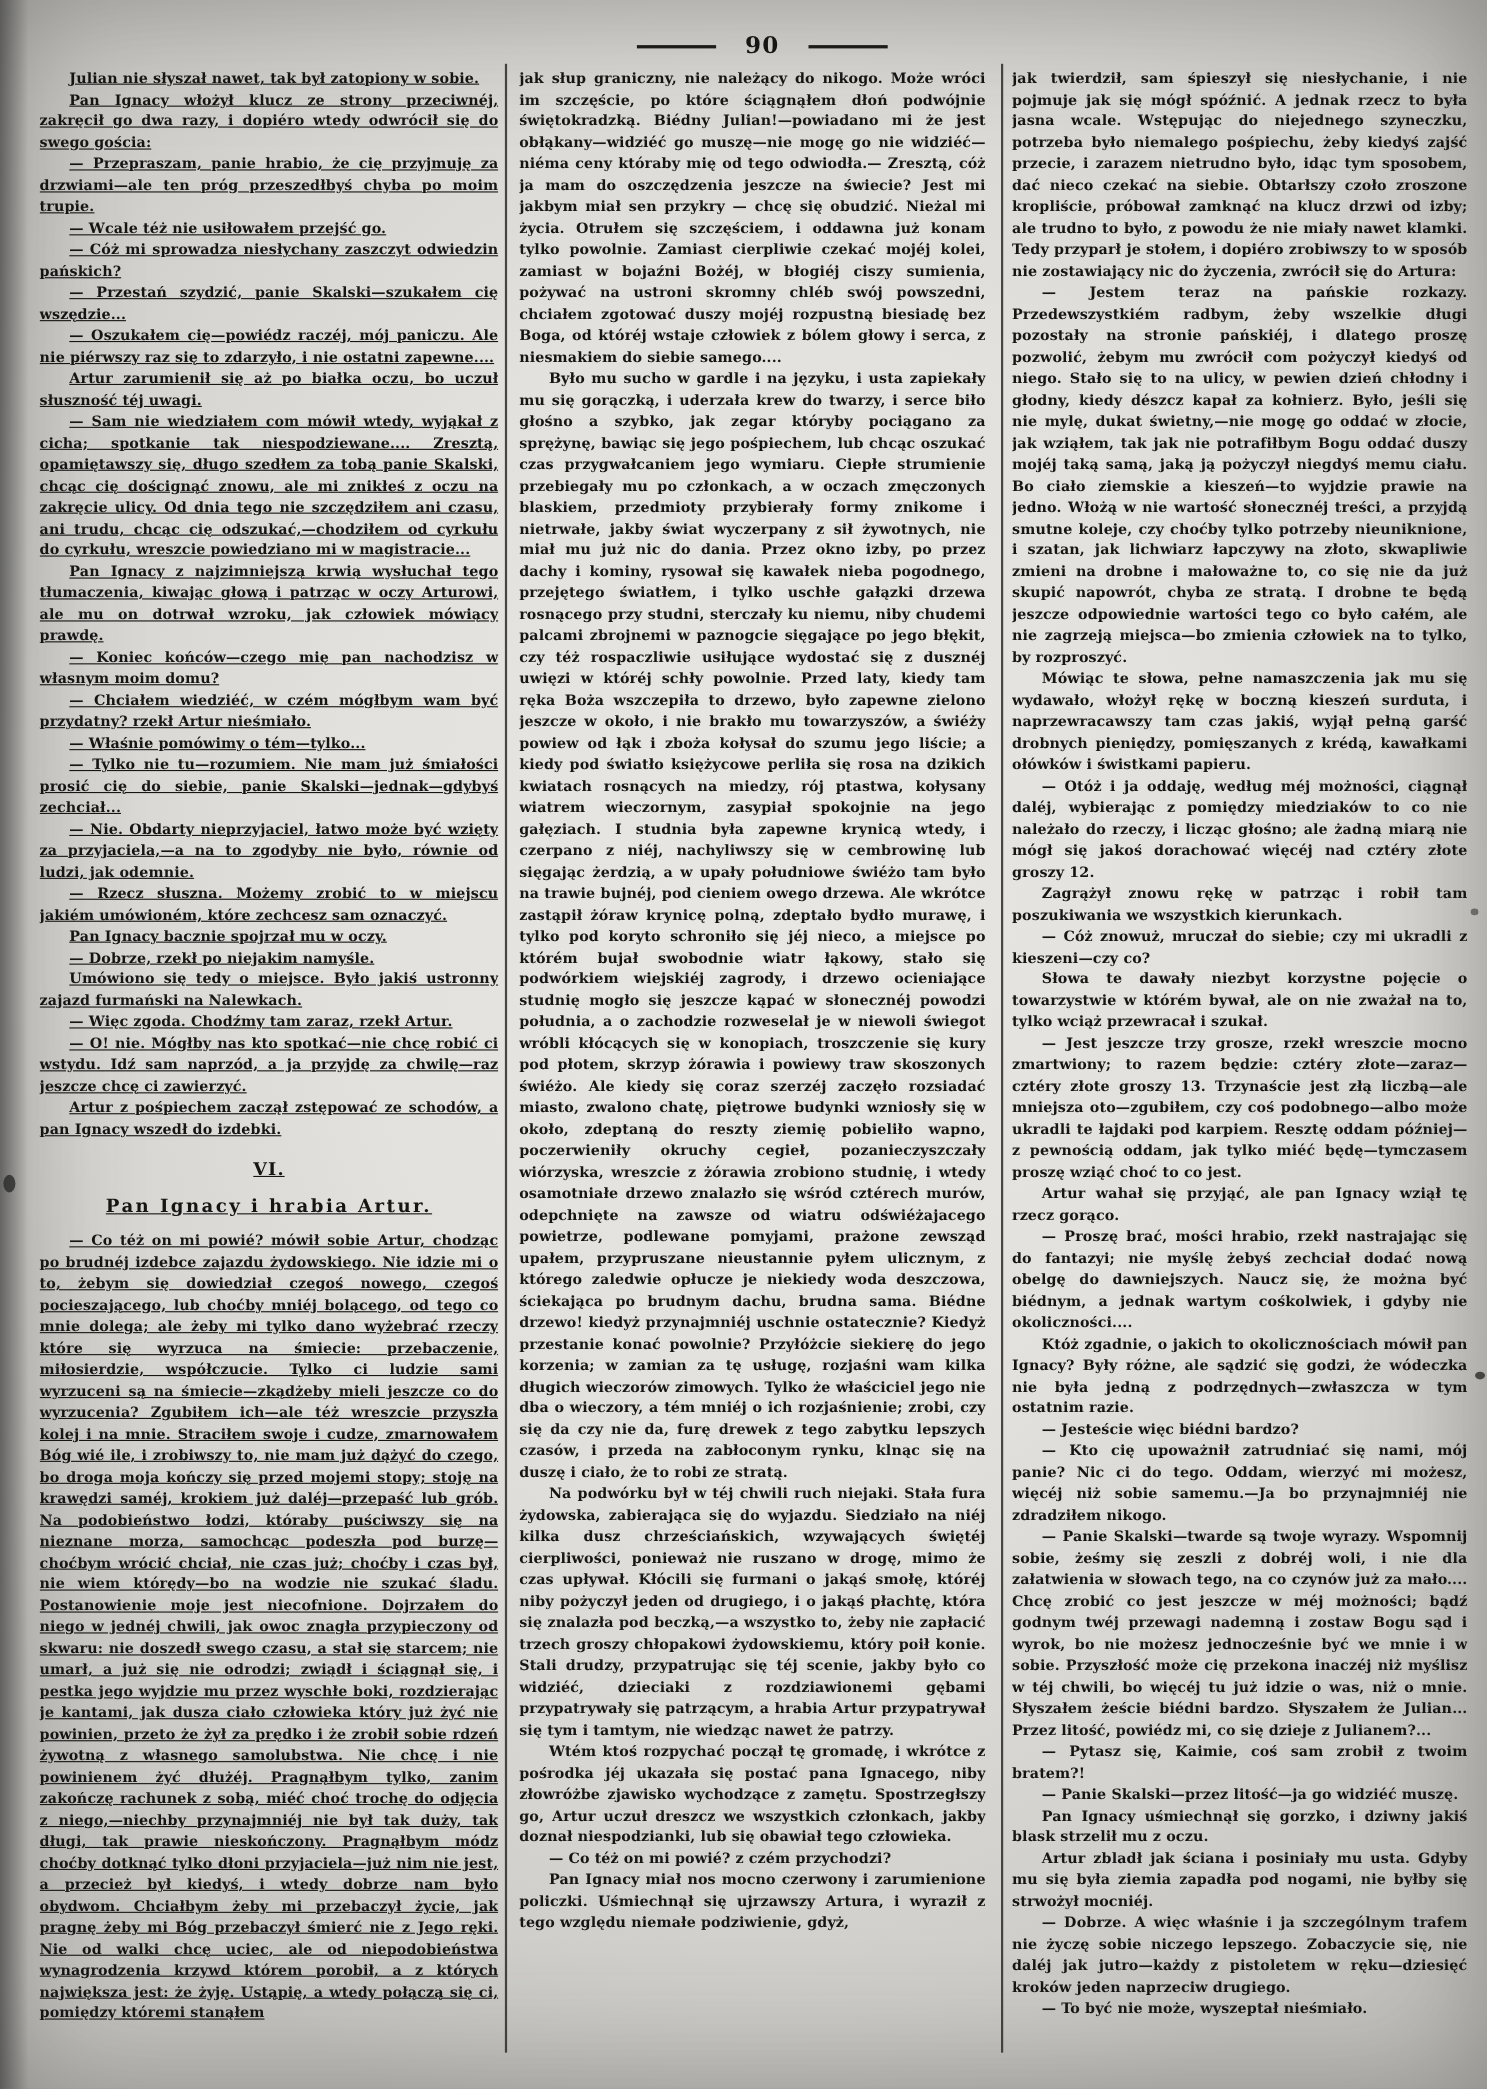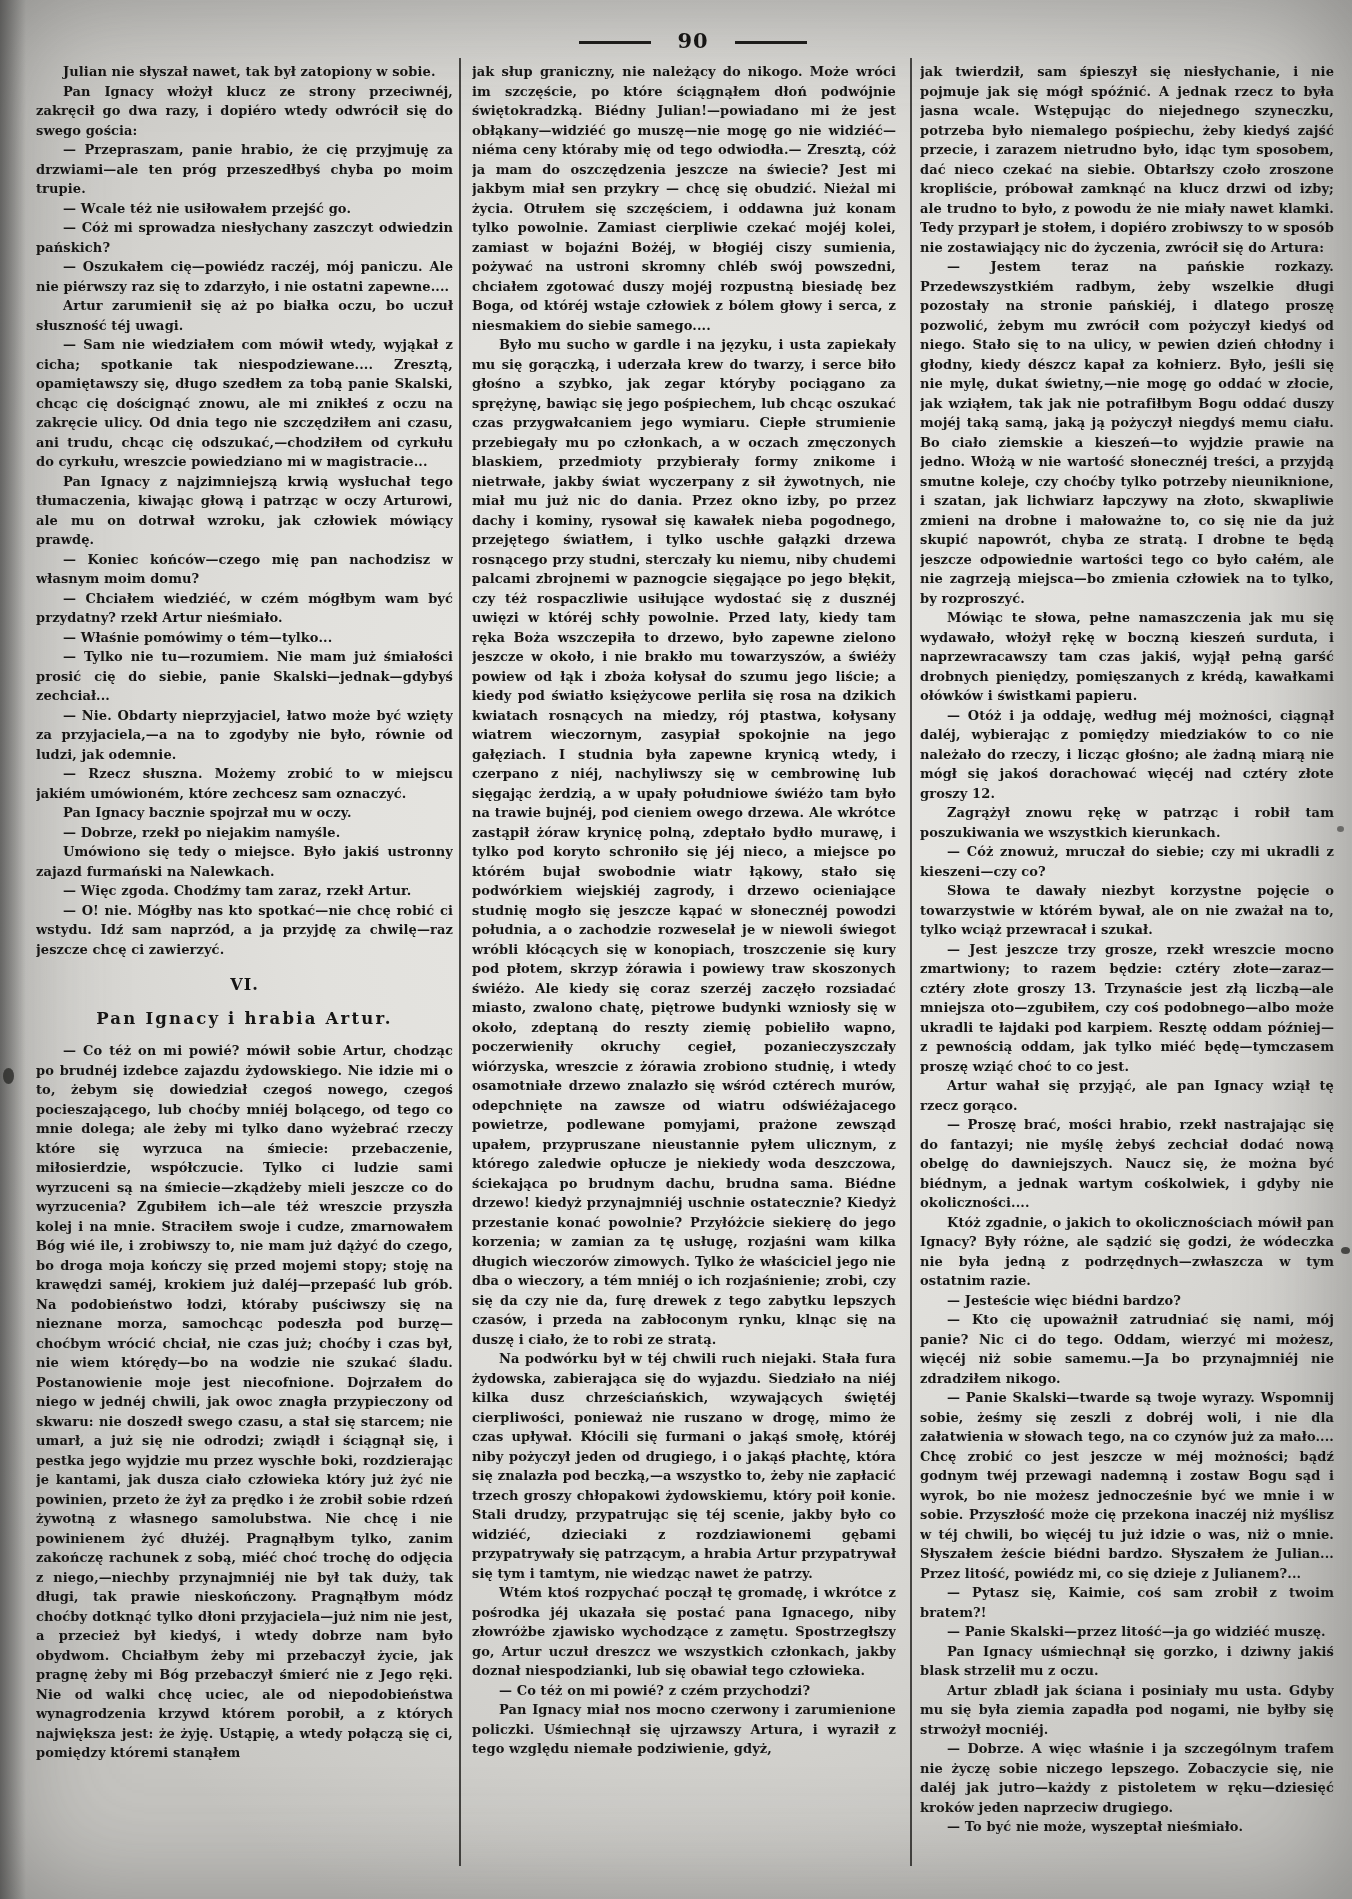--- a/index.html
+++ b/index.html
@@ -30,21 +30,21 @@
   .head-dash{width:72px;height:3px;background:#1d1c1a;margin-top:3px;}
   #page-number{font-size:21px;font-weight:bold;letter-spacing:1px;}
 
   .col{
     position:absolute;top:62px;height:1812px;overflow:hidden;
     text-align:justify;
     font-size:13px;line-height:19.5px;font-weight:700;
     letter-spacing:.1px;
     text-rendering:optimizeLegibility;
   }
-  #col1{left:36px;width:417px;}
+  #col1{left:36px;width:417px;text-decoration:underline;}
   #col2{left:472px;width:424px;}
   #col3{left:920px;width:414px;}
   .rule{position:absolute;top:58px;width:1.6px;height:1808px;background:#2b2a28;opacity:.85;}
   #rule1{left:459px;}
   #rule2{left:910px;}
 
   .para{margin:0;text-indent:27px;}
   .para.cont{text-indent:0;}
 
   #chapter-heading{margin:16px 0 12px 0;text-align:center;text-indent:0;}
@@ -66,35 +66,37 @@
     <span class="head-dash"></span>
   </div>
 
   <div id="col1" class="col">
     <div>
         <p class="para">Julian nie słyszał nawet, tak był zatopiony w sobie.</p>
         <p class="para">Pan Ignacy włożył klucz ze strony przeciwnéj, zakręcił go dwa razy, i dopiéro wtedy odwrócił się do swego gościa:</p>
         <p class="para">— Przepraszam, panie hrabio, że cię przyjmuję za drzwiami—ale ten próg przeszedłbyś chyba po moim trupie.</p>
         <p class="para">— Wcale téż nie usiłowałem przejść go.</p>
         <p class="para">— Cóż mi sprowadza niesłychany zaszczyt odwiedzin pańskich?</p>
+        <p class="para">— Przestań szydzić, panie Skalski—szukałem cię wszędzie...</p>
         <p class="para">— Oszukałem cię—powiédz raczéj, mój paniczu. Ale nie piérwszy raz się to zdarzyło, i nie ostatni zapewne....</p>
         <p class="para">Artur zarumienił się aż po białka oczu, bo uczuł słuszność téj uwagi.</p>
         <p class="para">— Sam nie wiedziałem com mówił wtedy, wyjąkał z cicha; spotkanie tak niespodziewane.... Zresztą, opamiętawszy się, długo szedłem za tobą panie Skalski, chcąc cię doścignąć znowu, ale mi znikłeś z oczu na zakręcie ulicy. Od dnia tego nie szczędziłem ani czasu, ani trudu, chcąc cię odszukać,—chodziłem od cyrkułu do cyrkułu, wreszcie powiedziano mi w magistracie...</p>
         <p class="para">Pan Ignacy z najzimniejszą krwią wysłuchał tego tłumaczenia, kiwając głową i patrząc w oczy Arturowi, ale mu on dotrwał wzroku, jak człowiek mówiący prawdę.</p>
         <p class="para">— Koniec końców—czego mię pan nachodzisz w własnym moim domu?</p>
         <p class="para">— Chciałem wiedziéć, w czém mógłbym wam być przydatny? rzekł Artur nieśmiało.</p>
         <p class="para">— Właśnie pomówimy o tém—tylko...</p>
         <p class="para">— Tylko nie tu—rozumiem. Nie mam już śmiałości prosić cię do siebie, panie Skalski—jednak—gdybyś zechciał...</p>
         <p class="para">— Nie. Obdarty nieprzyjaciel, łatwo może być wzięty za przyjaciela,—a na to zgodyby nie było, równie od ludzi, jak odemnie.</p>
         <p class="para">— Rzecz słuszna. Możemy zrobić to w miejscu jakiém umówioném, które zechcesz sam oznaczyć.</p>
         <p class="para">Pan Ignacy bacznie spojrzał mu w oczy.</p>
         <p class="para">— Dobrze, rzekł po niejakim namyśle.</p>
         <p class="para">Umówiono się tedy o miejsce. Było jakiś ustronny zajazd furmański na Nalewkach.</p>
         <p class="para">— Więc zgoda. Chodźmy tam zaraz, rzekł Artur.</p>
         <p class="para">— O! nie. Mógłby nas kto spotkać—nie chcę robić ci wstydu. Idź sam naprzód, a ja przyjdę za chwilę—raz jeszcze chcę ci zawierzyć.</p>
+        <p class="para">Artur z pośpiechem zaczął zstępować ze schodów, a pan Ignacy wszedł do izdebki.</p>
       </div>
     <div id="chapter-heading">
       <p id="chapter-numeral">VI.</p>
       <p id="chapter-title">Pan Ignacy i hrabia Artur.</p>
     </div>
     <div>
         <p class="para">— Co téż on mi powié? mówił sobie Artur, chodząc po brudnéj izdebce zajazdu żydowskiego. Nie idzie mi o to, żebym się dowiedział czegoś nowego, czegoś pocieszającego, lub choćby mniéj bolącego, od tego co mnie dolega; ale żeby mi tylko dano wyżebrać rzeczy które się wyrzuca na śmiecie: przebaczenie, miłosierdzie, współczucie. Tylko ci ludzie sami wyrzuceni są na śmiecie—zkądżeby mieli jeszcze co do wyrzucenia? Zgubiłem ich—ale téż wreszcie przyszła kolej i na mnie. Straciłem swoje i cudze, zmarnowałem Bóg wié ile, i zrobiwszy to, nie mam już dążyć do czego, bo droga moja kończy się przed mojemi stopy; stoję na krawędzi saméj, krokiem już daléj—przepaść lub grób. Na podobieństwo łodzi, któraby puściwszy się na nieznane morza, samochcąc podeszła pod burzę—choćbym wrócić chciał, nie czas już; choćby i czas był, nie wiem którędy—bo na wodzie nie szukać śladu. Postanowienie moje jest niecofnione. Dojrzałem do niego w jednéj chwili, jak owoc znagła przypieczony od skwaru: nie doszedł swego czasu, a stał się starcem; nie umarł, a już się nie odrodzi; zwiądł i ściągnął się, i pestka jego wyjdzie mu przez wyschłe boki, rozdzierając je kantami, jak dusza ciało człowieka który już żyć nie powinien, przeto że żył za prędko i że zrobił sobie rdzeń żywotną z własnego samolubstwa. Nie chcę i nie powinienem żyć dłużéj. Pragnąłbym tylko, zanim zakończę rachunek z sobą, miéć choć trochę do odjęcia z niego,—niechby przynajmniéj nie był tak duży, tak długi, tak prawie nieskończony. Pragnąłbym módz choćby dotknąć tylko dłoni przyjaciela—już nim nie jest, a przecież był kiedyś, i wtedy dobrze nam było obydwom. Chciałbym żeby mi przebaczył życie, jak pragnę żeby mi Bóg przebaczył śmierć nie z Jego ręki. Nie od walki chcę uciec, ale od niepodobieństwa wynagrodzenia krzywd którem porobił, a z których największa jest: że żyję. Ustąpię, a wtedy połączą się ci, pomiędzy któremi stanąłem</p>
       </div>
   </div>
 

